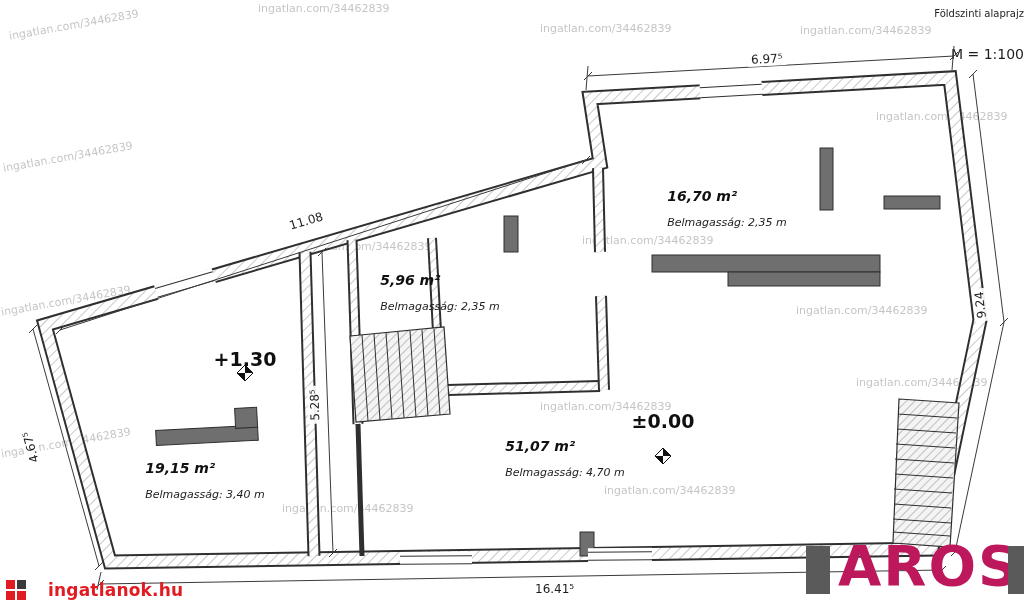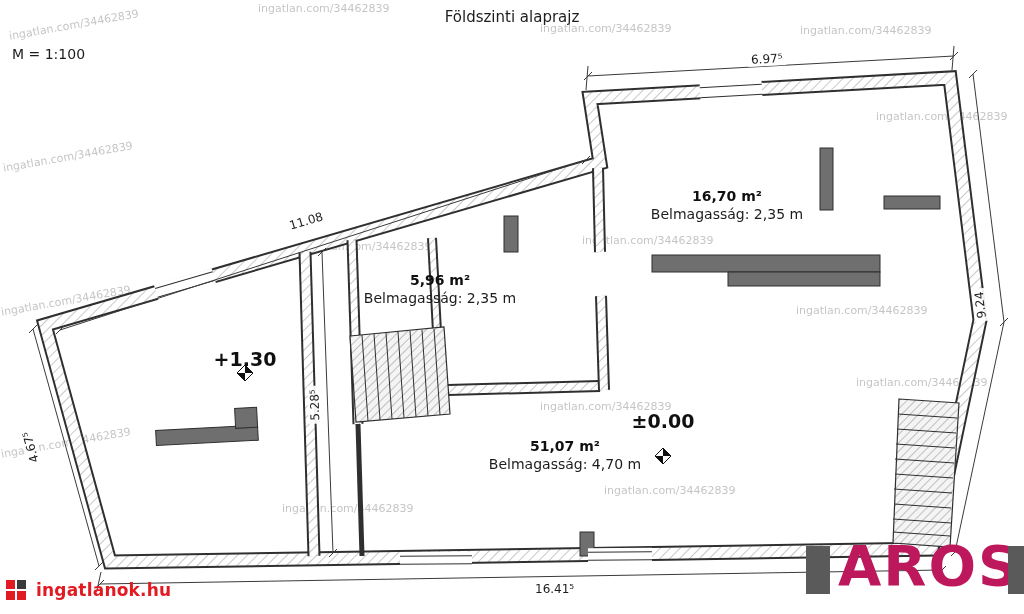--- a/index.html
+++ b/index.html
@@ -1,34 +1,34 @@
 <!DOCTYPE html>
 <html><head>
 <meta charset="utf-8">
 <style>
   * { margin:0; padding:0; box-sizing:border-box; }
   html,body { background:#fff; }
   body { font-family:"DejaVu Sans","Liberation Sans",sans-serif; }
   .canvas { position:relative; width:1024px; height:614px; background:#ffffff; overflow:hidden; }
   svg.plan { position:absolute; left:0; top:0; }
 
-  .title { position:absolute; left:0; right:0; top:8px; text-align:center; font-size:15px; color:#1d1d1d; }
-  .scale { position:absolute; left:12px; right:0; top:46px; text-align:left; font-size:14px; color:#1d1d1d; }
+  .title { position:absolute; left:0; right:0; top:8px; text-align:right; font-size:10px; color:#1d1d1d; }
+  .scale { position:absolute; left:12px; right:0; top:46px; text-align:right; font-size:14px; color:#1d1d1d; }
 
   .wm { position:absolute; font-size:11px; color:rgba(178,178,178,.75); white-space:nowrap; transform-origin:left top; }
 
-  .room-label { position:absolute; text-align:center; transform:translateX(-50%); }
+  .room-label { position:absolute; text-align:left; transform:translateX(-50%);font-style:italic; }
   .room-label .area { font-size:14px; font-weight:bold; color:#101010; white-space:nowrap; }
-  .room-label .ceil { font-size:14px; color:#1c1c1c; margin-top:2px; white-space:nowrap; }
+  .room-label .ceil { font-size:11px; color:#1c1c1c; margin-top:12px; white-space:nowrap; }
 
   .level-label { position:absolute; transform:translateX(-50%); font-size:19px; font-weight:bold; color:#101010; white-space:nowrap; }
 
   .dim { position:absolute; font-size:12px; color:#1c1c1c; background:rgba(255,255,255,.92); padding:0 3px; white-space:nowrap; transform-origin:center; }
 
-  .logo { position:absolute; left:6px; top:580px; display:flex; align-items:center; gap:10px; }
+  .logo { position:absolute; left:6px; top:580px; display:flex; align-items:center; gap:22px; }
   .logo-grid { display:grid; grid-template-columns:9px 9px; grid-template-rows:9px 9px; gap:2px; }
   .logo-grid span { display:block; width:9px; height:9px; }
   .lg-red { background:#e21b22; }
   .lg-dark { background:#3a3a3a; }
   .logo-text { font-size:17px; font-weight:bold; color:#e21b22; letter-spacing:.2px; }
 
   .corner-mark { position:absolute; left:838px; top:538px; font-size:56px; font-weight:bold; color:#be185d; letter-spacing:2px; line-height:1; }
   .corner-block { position:absolute; left:806px; top:546px; width:24px; height:48px; background:#5a5a5a; }
   .corner-block2 { position:absolute; left:1008px; top:546px; width:26px; height:48px; background:#5a5a5a; }
 </style>
@@ -184,20 +184,24 @@
   </svg>
 
   <div class="room-label" style="left:727px;top:188px">
     <div class="area">16,70 m²</div>
     <div class="ceil">Belmagasság: 2,35 m</div>
   </div>
   <div class="room-label" style="left:440px;top:272px">
     <div class="area">5,96 m²</div>
     <div class="ceil">Belmagasság: 2,35 m</div>
   </div>
+  <div class="room-label" style="left:205px;top:460px">
+    <div class="area">19,15 m²</div>
+    <div class="ceil">Belmagasság: 3,40 m</div>
+  </div>
   <div class="room-label" style="left:565px;top:438px">
     <div class="area">51,07 m²</div>
     <div class="ceil">Belmagasság: 4,70 m</div>
   </div>
 
   <div class="level-label" style="left:245px;top:348px">+1.30</div>
   <div class="level-label" style="left:663px;top:410px">±0.00</div>
 
   <div class="dim" style="left:748px;top:52px;transform:rotate(-3deg)">6.97⁵</div>
   <div class="dim" style="left:286px;top:214px;transform:rotate(-16.5deg)">11.08</div>

